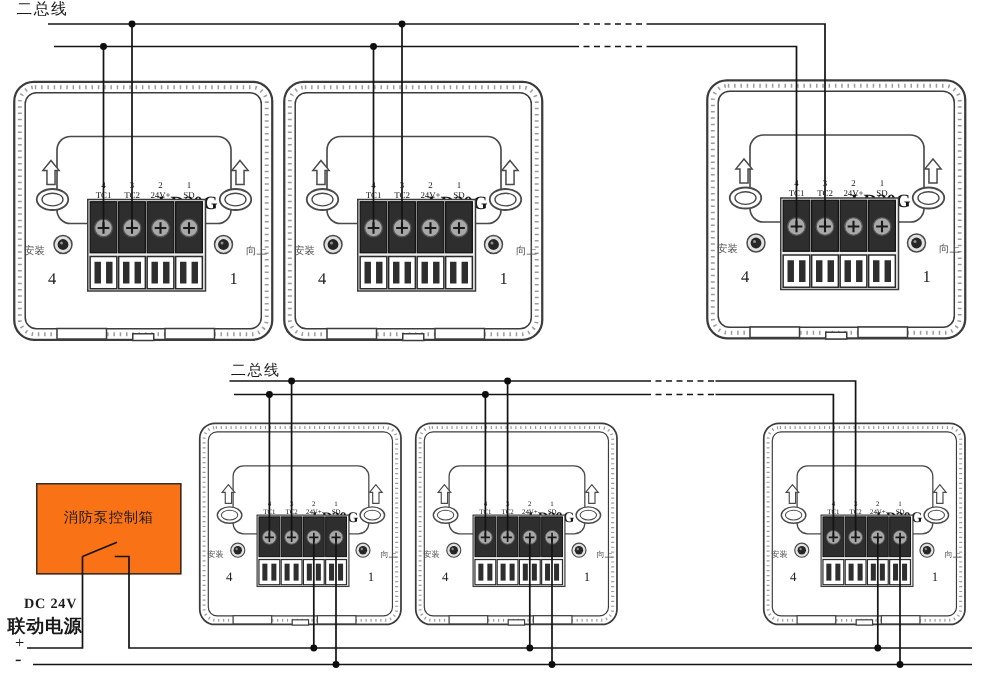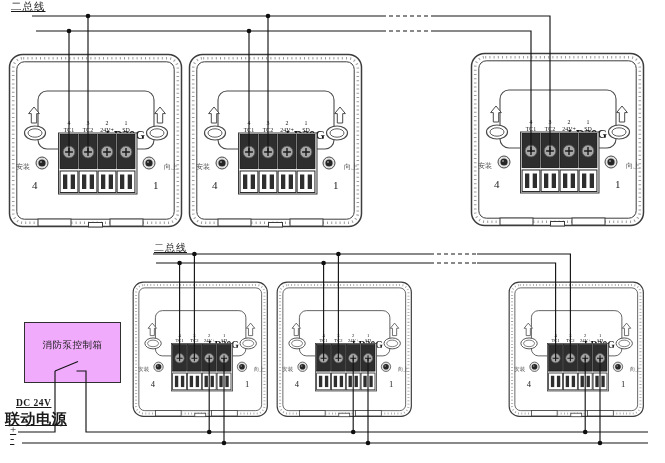--- a/index.html
+++ b/index.html
@@ -6,28 +6,28 @@
   #stage{
     position:relative;width:665px;height:463px;background:#fff;overflow:hidden;
     font-family:"Liberation Serif","DejaVu Serif",serif;color:#1a1a1a;
   }
   .mslot{position:absolute;z-index:1;}
   .mslot svg{display:block;}
   #wires{position:absolute;left:0;top:0;z-index:5;pointer-events:none;}
   .wire{fill:none;stroke:#141414;stroke-width:1.15;}
   .wire.dashed{stroke-dasharray:4 3;}
   .dot{fill:#0e0e0e;stroke:none;}
-  .lbl{position:absolute;z-index:3;white-space:nowrap;line-height:1.1;text-decoration:underline;}
+  .lbl{position:absolute;z-index:3;white-space:nowrap;line-height:1.1;}
   #top-bus-label{left:11px;top:1px;font-size:10.5px;letter-spacing:1px;}
   #bottom-bus-label{left:154px;top:242px;font-size:10px;letter-spacing:1px;}
   #control-box{position:absolute;left:24px;top:322px;width:95px;height:59px;
-    border:1px solid #2f2f2f;z-index:2;display:flex;align-items:flex-start;justify-content:center;background:#f0abfc;}
+    border:1px solid #2f2f2f;z-index:2;display:flex;align-items:flex-start;justify-content:center;background:#f97316;}
   #control-box-label{margin-top:16px;font-size:9.5px;letter-spacing:0.5px;}
   #psu-line1{left:16px;top:398px;font-size:9.5px;font-weight:bold;letter-spacing:0.5px;text-align:center;}
-  #psu-line2{left:5px;top:411px;font-size:15px;font-weight:bold;letter-spacing:0.5px;}
+  #psu-line2{left:5px;top:411px;font-size:12px;font-weight:bold;letter-spacing:0.5px;}
   #psu-plus{left:10px;top:423px;font-size:11px;}
   #psu-minus{left:10px;top:432px;font-size:13px;}
   
   .m-outer{fill:#fff;stroke:#3c3c3c;stroke-width:1.5;}
   .m-rim{fill:none;stroke:#9c9c9c;stroke-width:2.6;stroke-dasharray:1 3.2;}
   .m-inner{fill:#fff;stroke:#3c3c3c;stroke-width:1;}
   .m-plate{fill:#fff;stroke:#4a4a4a;stroke-width:1.1;}
   .m-model{font-family:"Liberation Serif","DejaVu Serif",serif;font-size:12.5px;font-weight:600;fill:#151515;}
   .m-arrow{fill:#fff;stroke:#4a4a4a;stroke-width:1;}
   .m-oval-o{fill:#fff;stroke:#4a4a4a;stroke-width:1.2;}

